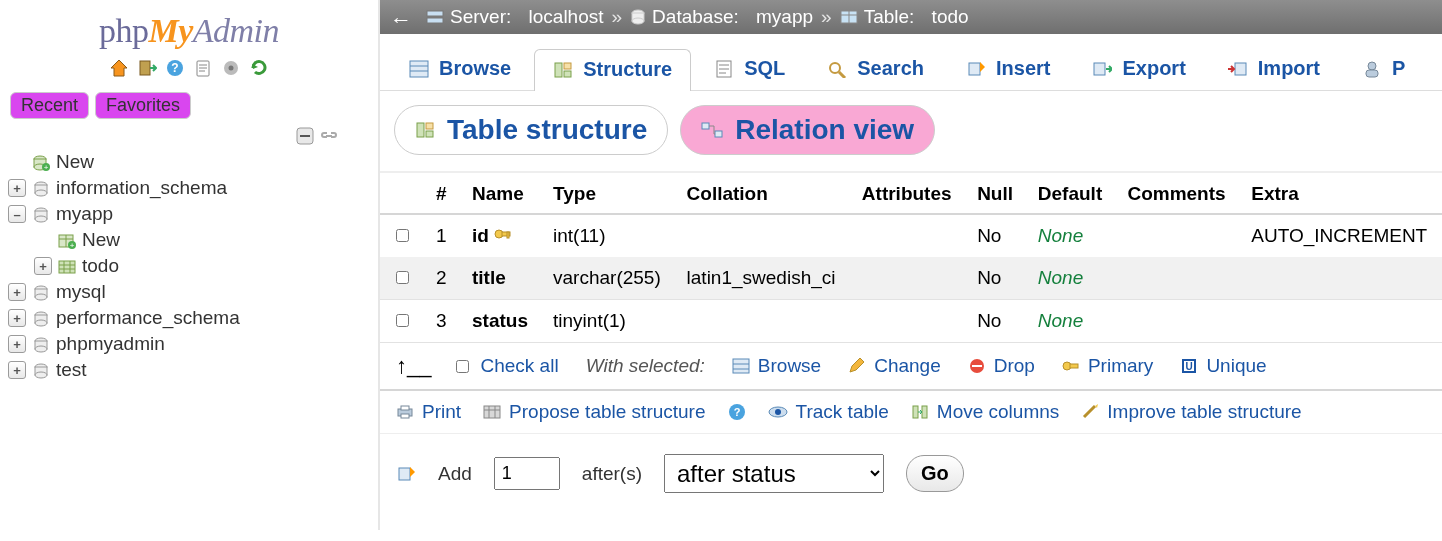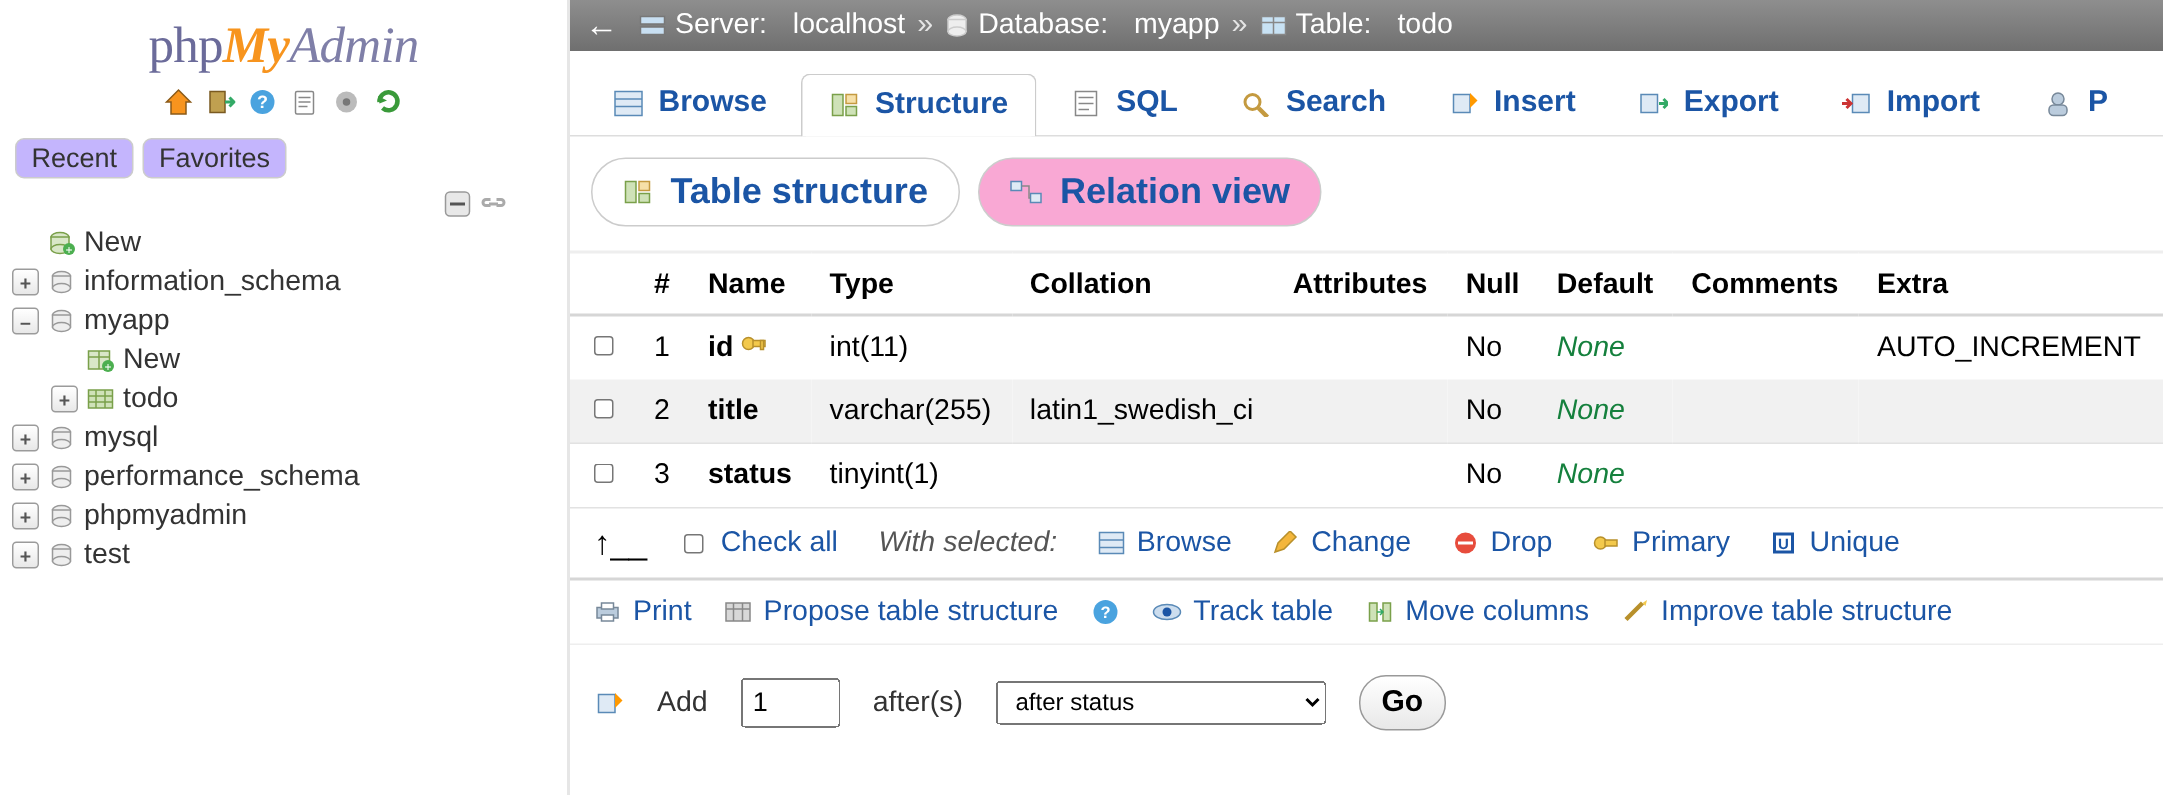--- a/index.html
+++ b/index.html
@@ -49,21 +49,21 @@
     display: flex;
     gap: 6px;
     padding: 4px 0 6px 4px;
     font-size: 18px;
     color: #333;
   }
   .sb-tab {
     padding: 2px 10px;
     border: 1px solid #ccc;
     border-radius: 6px;
-    background: #c4b5fd;
+    background: #d946ef;
     cursor: pointer;
   }
   .sb-collapse {
     display: flex;
     justify-content: flex-end;
     gap: 6px;
     padding: 2px 34px 4px 0;
   }
   
   .tree { font-size: 19px; color: #333; padding-left: 2px; }
@@ -130,21 +130,21 @@
     border-color: #ccc;
     background: #fff;
     position: relative;
     top: 1px;
   }
   
   .subtabs {
     display: flex;
     gap: 12px;
     padding: 14px 14px 16px 14px;
-    font-size: 24px;
+    font-size: 28px;
     font-weight: 700;
     color: #1b55a5;
     border-bottom: 1px solid #eee;
   }
   .pill {
     display: inline-flex;
     align-items: center;
     gap: 12px;
     padding: 8px 20px;
     border: 1px solid #ccc;
@@ -195,21 +195,21 @@
     margin-right: -6px;
   }
   
   .row-add { border-top: 1px solid #eee; padding-top: 20px; color:#333; }
   input[type="number"].small {
     width: 66px;
     font-size: 18px;
     padding: 4px 6px;
   }
   select.pos {
-    font-size: 16px;
+    font-size: 24px;
     padding: 4px 8px;
     min-width: 220px;
   }
   button.go {
     font-size: 20px;
     font-weight: 700;
     padding: 6px 14px;
     border: 1px solid #999;
     border-radius: 18px;
     background: linear-gradient(#fff,#e8e8e8);

